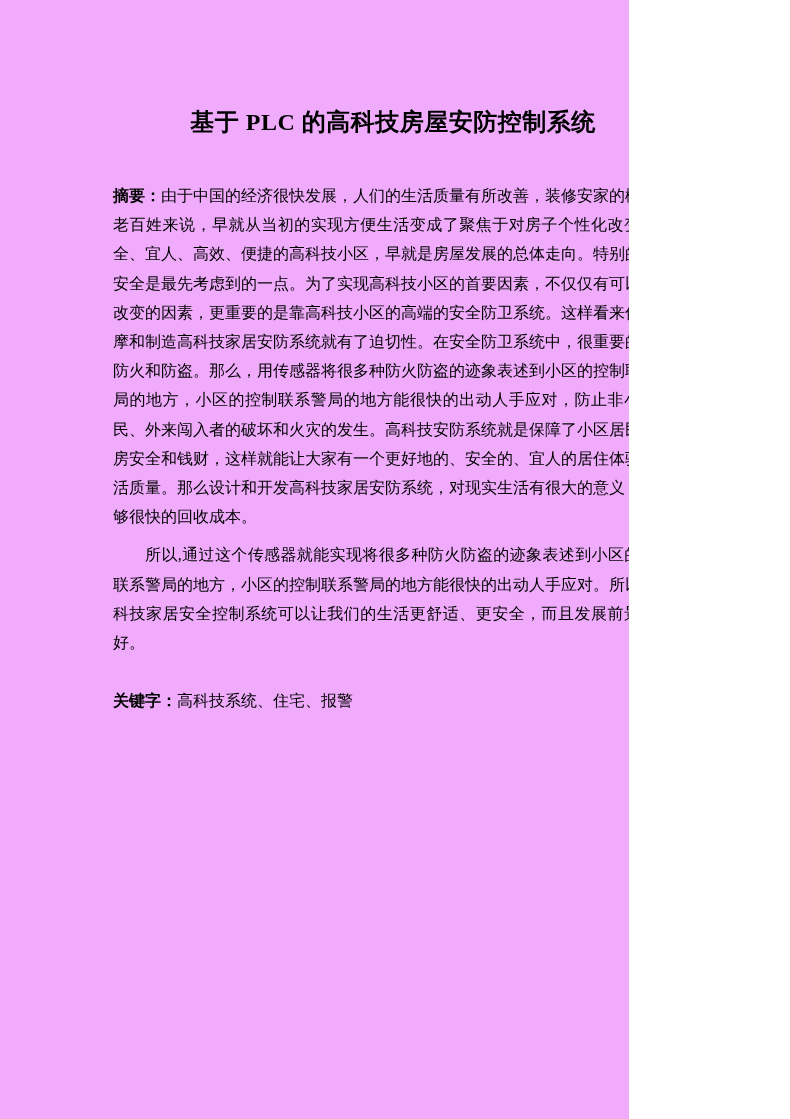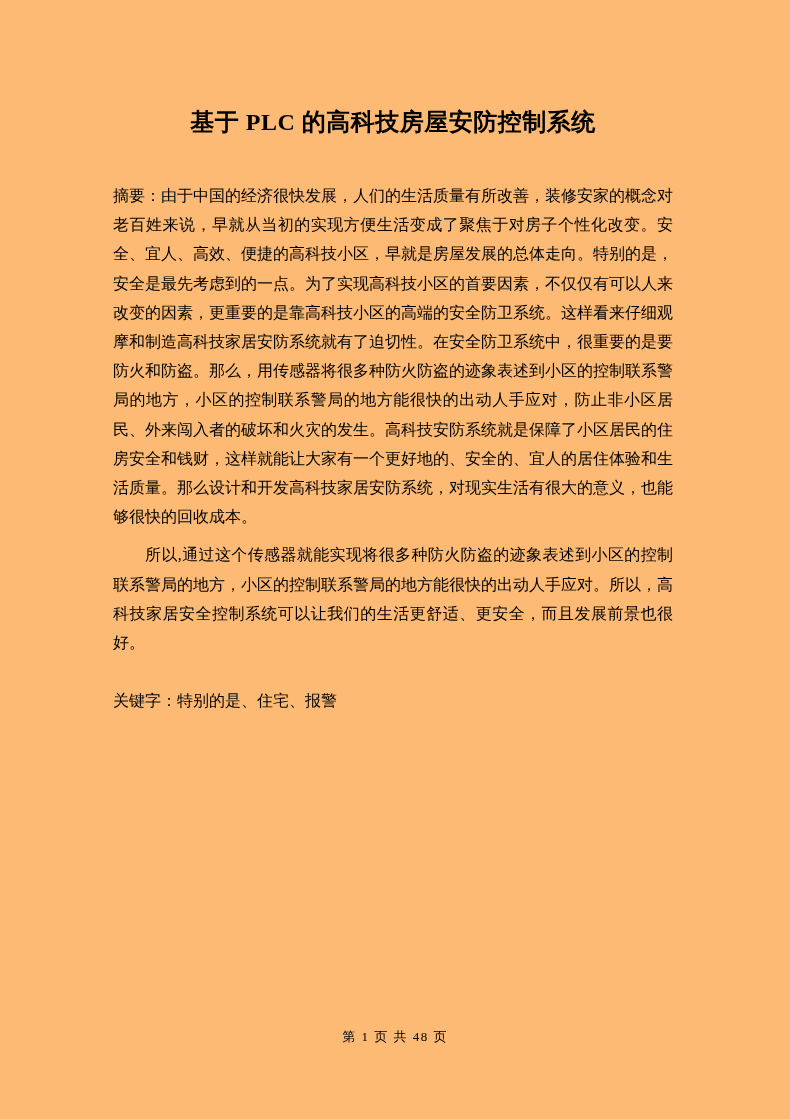--- a/index.html
+++ b/index.html
@@ -10,23 +10,23 @@
   }
   body {
     width: 790px;
     height: 1119px;
     font-family: "Liberation Serif", "DejaVu Serif", serif;
     color: #000000;
     -webkit-font-smoothing: antialiased;
   }
   .page {
     position: relative;
-    width: 790px;
+    width: 629px;
     height: 1119px;
-    background: #fdba74;
+    background: #f0abfc;
     overflow: hidden;
   }
   .doc-title {
     position: absolute;
     top: 106px;
     left: 113px;
     width: 560px;
     margin: 0;
     text-align: center;
     font-size: 24px;
@@ -45,21 +45,21 @@
     text-justify: inter-ideograph;
   }
   .para {
     margin: 0;
   }
   .para.indent {
     text-indent: 2em;
     margin-top: 9px;
   }
   .bold-label {
-    font-weight: normal;
+    font-weight: bold;
   }
   .keywords {
     margin: 29.2px 0 0 0;
   }
   .page-footer {
     position: absolute;
     top: 1028px;
     left: 0;
     width: 790px;
     text-align: center;
@@ -74,19 +74,18 @@
 <div class="page">
 
   <h1 class="doc-title">基于 PLC 的高科技房屋安防控制系统</h1>
 
   <div class="doc-body">
 
     <p class="para"><span class="bold-label">摘要：</span><span>由于中国的经济很快发展，人们的生活质量有所改善，装修安家的概念对老百姓来说，早就从当初的实现方便生活变成了聚焦于对房子个性化改变。安全、宜人、高效、便捷的高科技小区，早就是房屋发展的总体走向。特别的是，安全是最先考虑到的一点。为了实现高科技小区的首要因素，不仅仅有可以人来改变的因素，更重要的是靠高科技小区的高端的安全防卫系统。这样看来仔细观摩和制造高科技家居安防系统就有了迫切性。在安全防卫系统中，很重要的是要防火和防盗。那么，用传感器将很多种防火防盗的迹象表述到小区的控制联系警局的地方，小区的控制联系警局的地方能很快的出动人手应对，防止非小区居民、外来闯入者的破坏和火灾的发生。高科技安防系统就是保障了小区居民的住房安全和钱财，这样就能让大家有一个更好地的、安全的、宜人的居住体验和生活质量。那么设计和开发高科技家居安防系统，对现实生活有很大的意义，也能够很快的回收成本。</span></p>
 
     <p class="para indent">所以,通过这个传感器就能实现将很多种防火防盗的迹象表述到小区的控制联系警局的地方，小区的控制联系警局的地方能很快的出动人手应对。所以，高科技家居安全控制系统可以让我们的生活更舒适、更安全，而且发展前景也很好。</p>
 
-    <p class="para keywords"><span class="bold-label">关键字：</span><span>特别的是、住宅、报警</span></p>
+    <p class="para keywords"><span class="bold-label">关键字：</span><span>高科技系统、住宅、报警</span></p>
 
   </div>
 
-  <div class="page-footer"><span>第 1 页 共 48 页</span></div>
 
 </div>
 
 </body></html>

